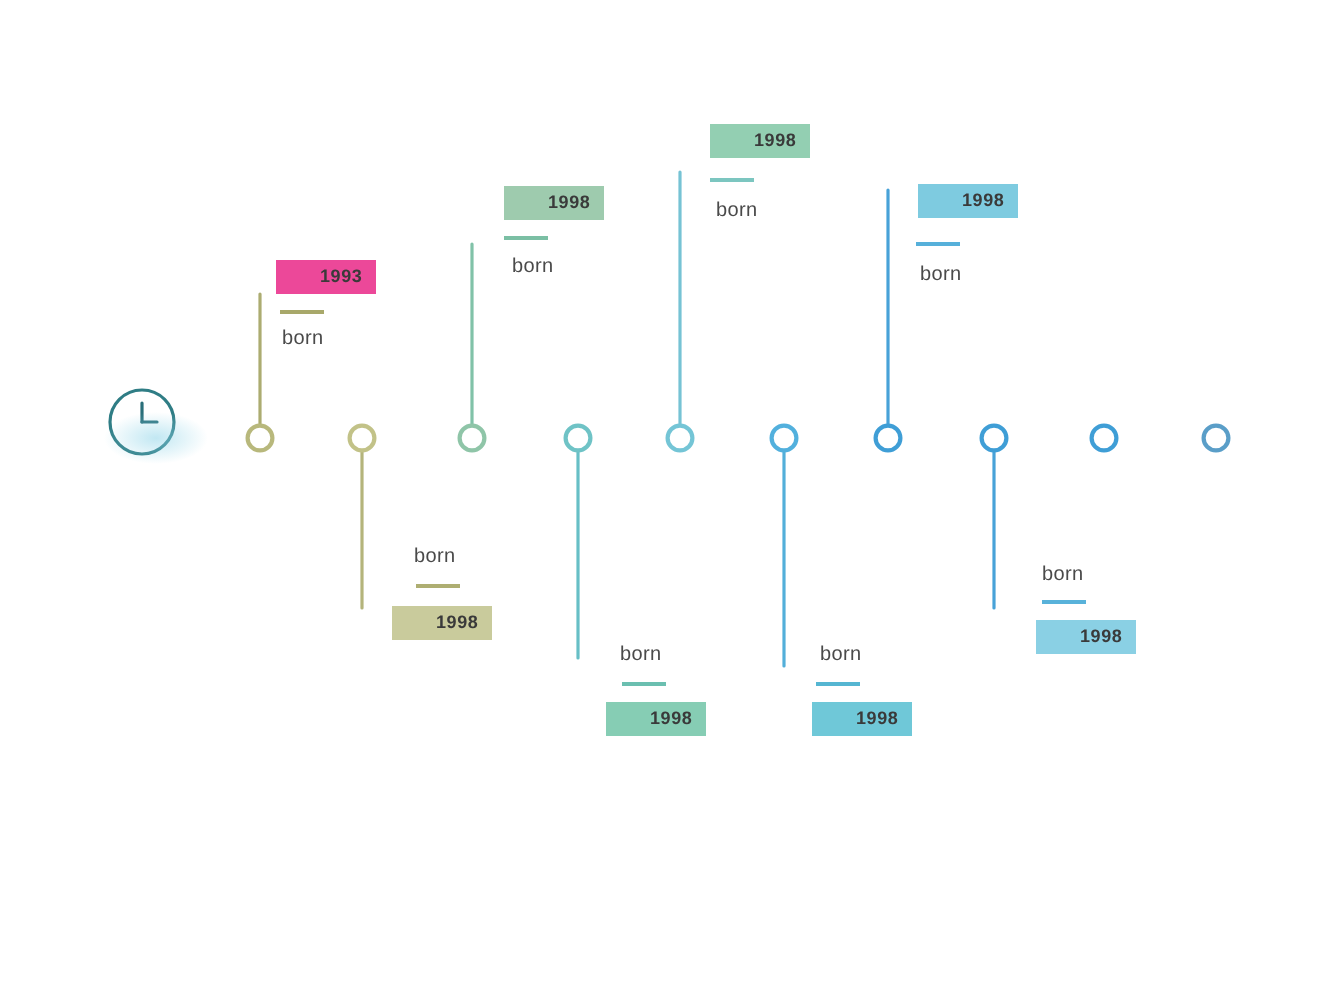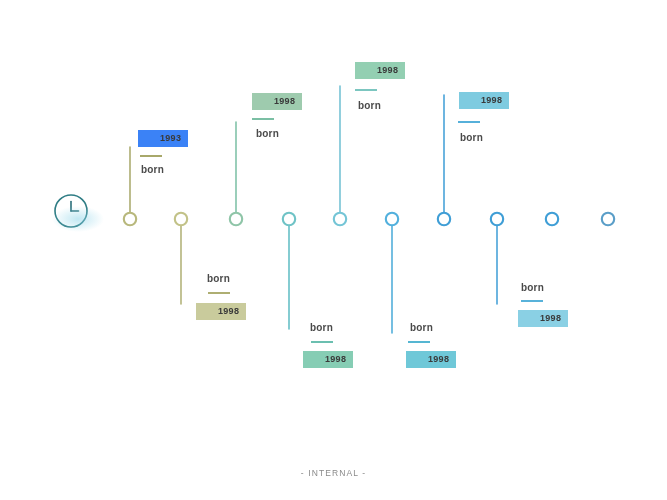--- a/index.html
+++ b/index.html
@@ -40,21 +40,20 @@
     text-align: center;
     box-sizing: border-box;
   }
   .born-label {
     position: absolute;
     font-size: 10px;
     color: #4a4a4a;
     line-height: 11px;
     white-space: nowrap;
     letter-spacing: 0.2px;
-    font-weight: bold;
   }
   .tick-dash {
     position: absolute;
     height: 1.5px;
     width: 22px;
   }
   .footer-note {
     position: absolute;
     left: 0;
     top: 468px;
@@ -148,21 +147,21 @@
         <g>
           <circle cx="552" cy="219" r="6.2" fill="#ffffff" stroke="#3f9ed6" stroke-width="2.1"></circle>
         </g>
         <g>
           <circle cx="608" cy="219" r="6.2" fill="#ffffff" stroke="#5a9ec8" stroke-width="2.1"></circle>
         </g>
       </g>
   </svg>
 
   <div id="labels-layer">
-      <div class="year-badge" style="left: 138px; top: 130px; background: #3b82f6;">1993</div>
+      <div class="year-badge" style="left: 138px; top: 130px; background: #ec4899;">1993</div>
       <div class="born-label" style="left: 141px; top: 164px;">born</div>
       <div class="tick-dash" style="left: 140px; top: 155px; background: rgb(168, 168, 106);"></div>
       <div class="year-badge" style="left: 196px; top: 303px; background: rgb(201, 203, 156);">1998</div>
       <div class="born-label" style="left: 207px; top: 273px;">born</div>
       <div class="tick-dash" style="left: 208px; top: 292px; background: rgb(174, 174, 114);"></div>
       <div class="year-badge" style="left: 252px; top: 93px; background: rgb(158, 203, 174);">1998</div>
       <div class="born-label" style="left: 256px; top: 128px;">born</div>
       <div class="tick-dash" style="left: 252px; top: 118px; background: rgb(123, 191, 164);"></div>
       <div class="year-badge" style="left: 303px; top: 351px; background: rgb(134, 205, 180);">1998</div>
       <div class="born-label" style="left: 310px; top: 322px;">born</div>
@@ -174,15 +173,14 @@
       <div class="born-label" style="left: 410px; top: 322px;">born</div>
       <div class="tick-dash" style="left: 408px; top: 341px; background: rgb(85, 182, 210);"></div>
       <div class="year-badge" style="left: 459px; top: 92px; background: rgb(126, 203, 224);">1998</div>
       <div class="born-label" style="left: 460px; top: 132px;">born</div>
       <div class="tick-dash" style="left: 458px; top: 121px; background: rgb(86, 176, 218);"></div>
       <div class="year-badge" style="left: 518px; top: 310px; background: rgb(138, 208, 228);">1998</div>
       <div class="born-label" style="left: 521px; top: 282px;">born</div>
       <div class="tick-dash" style="left: 521px; top: 300px; background: rgb(88, 178, 218);"></div>
     </div>
 
-  <div class="footer-note">- INTERNAL -</div>
 
 </div>
 
 </body></html>

